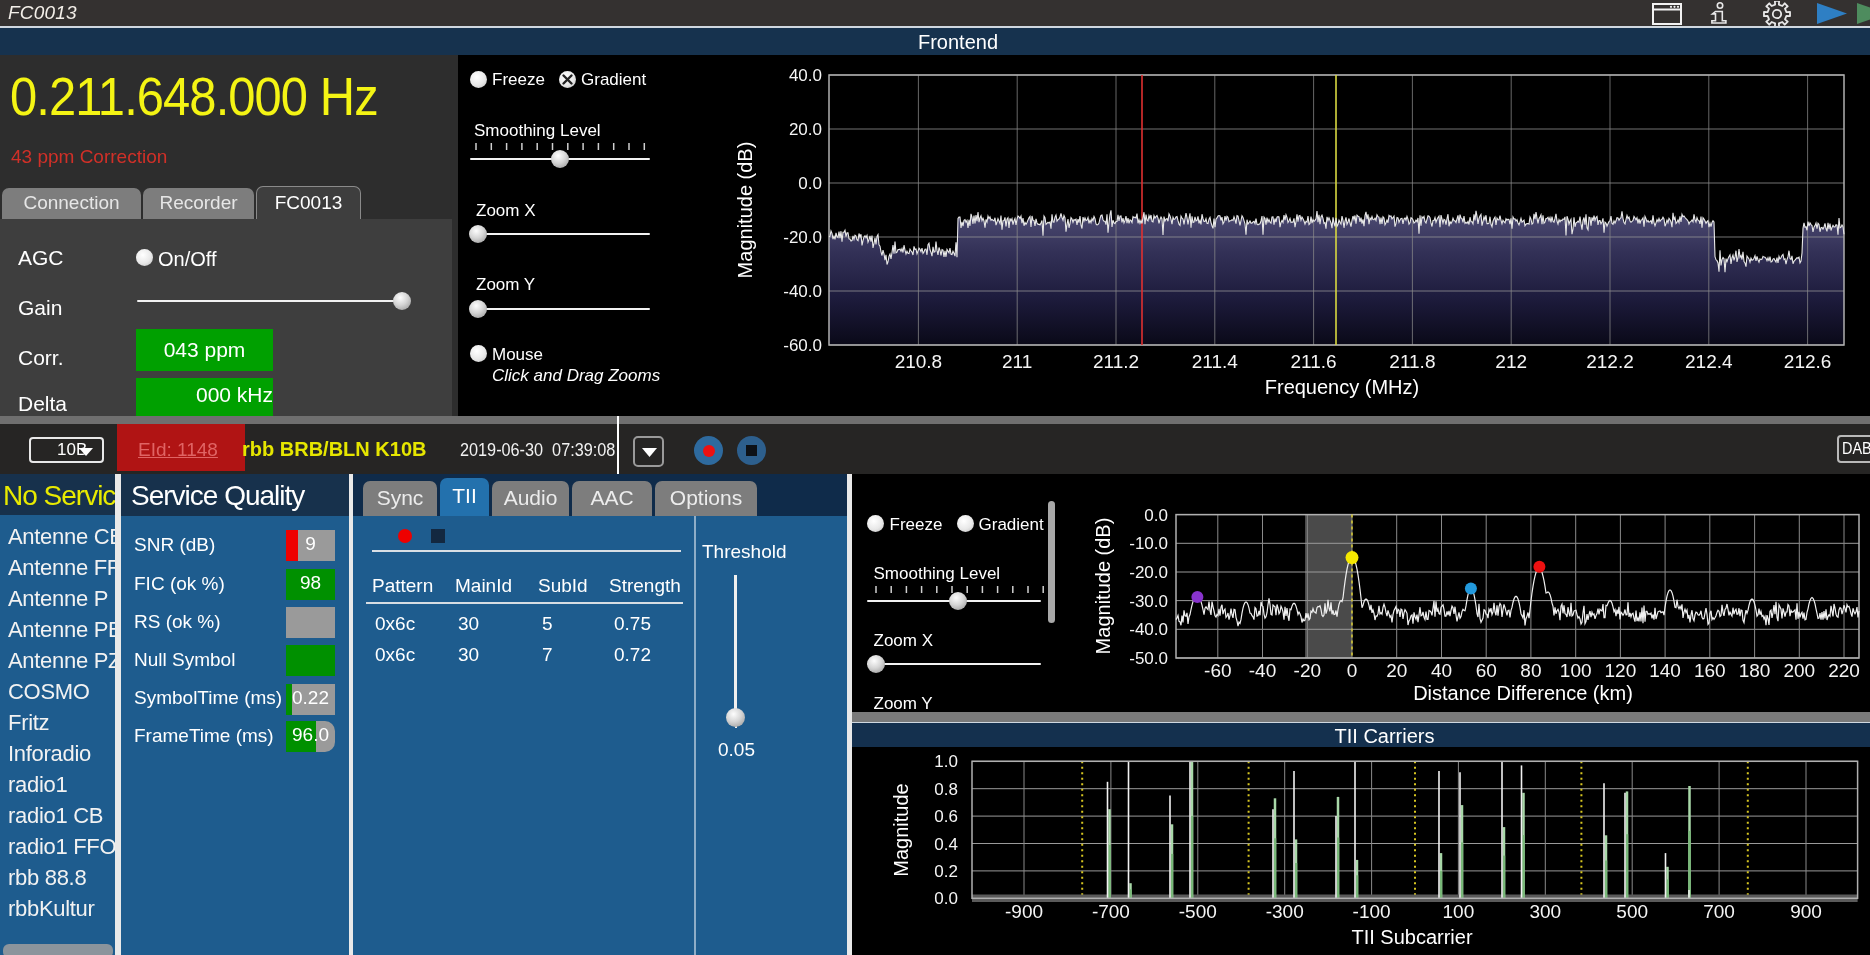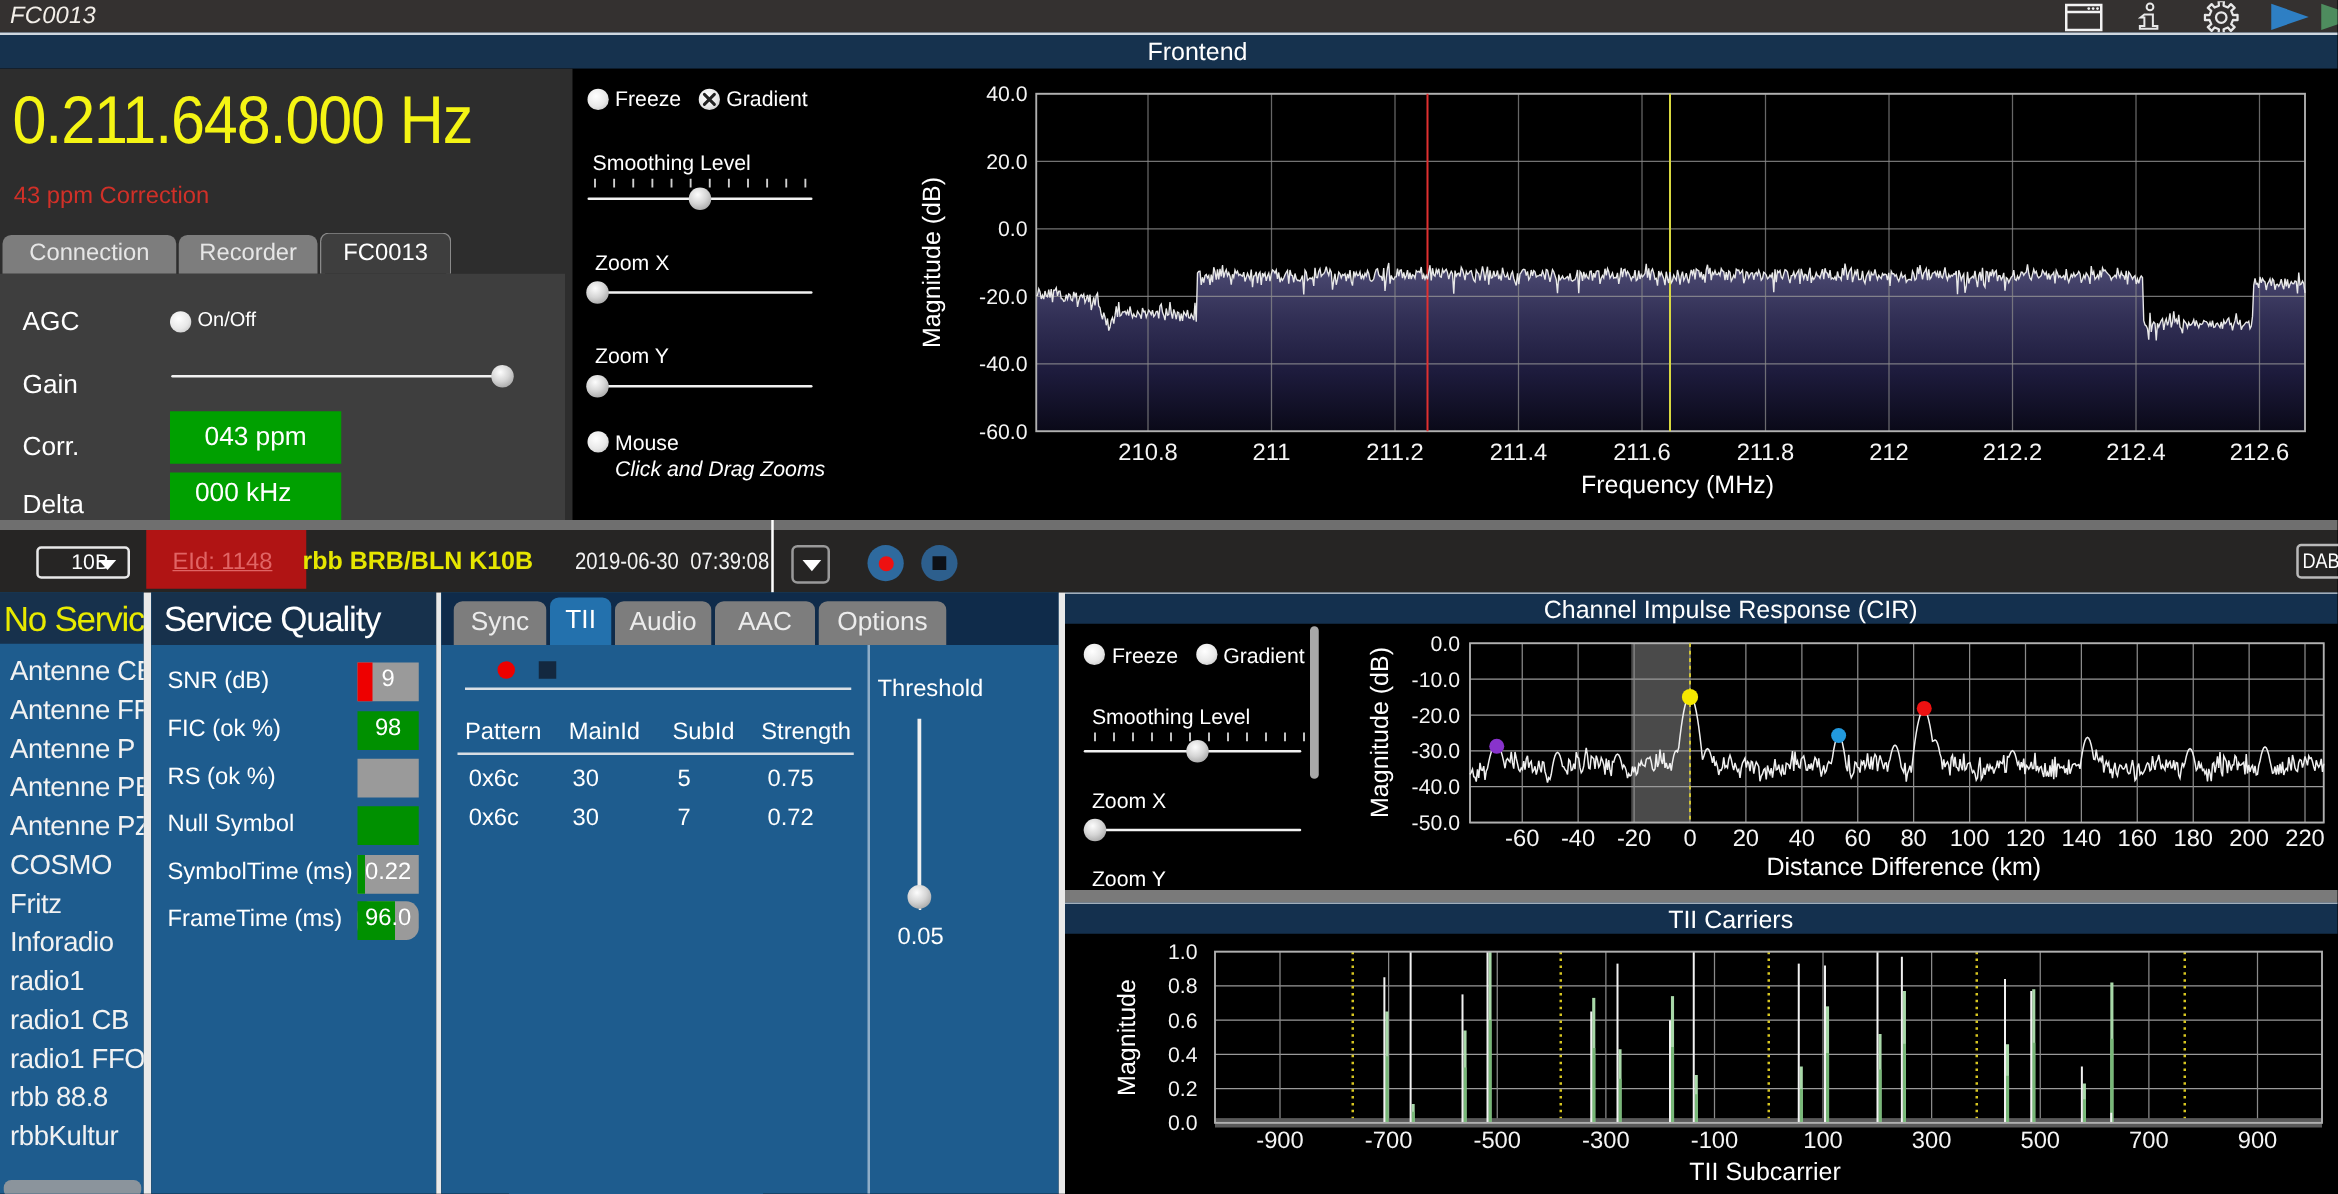--- a/index.html
+++ b/index.html
@@ -58,28 +58,28 @@
     <div class="abs" style="left:10px;top:10px;color:#f4f414;font-size:54px;letter-spacing:-1px;transform:scaleX(0.905);transform-origin:0 0;white-space:nowrap;">0.211.648.000 Hz</div>
     <div class="abs" style="left:11px;top:91px;color:#d03028;font-size:19px;">43 ppm Correction</div>
 
     <div class="tab" style="left:2px;top:133px;width:139px;height:31px;font-size:19px;line-height:30px;color:#e6e6e6;">Connection</div>
     <div class="tab" style="left:143px;top:133px;width:111px;height:31px;font-size:19px;line-height:30px;color:#e6e6e6;">Recorder</div>
     <div class="tab" style="left:256px;top:131px;width:105px;height:33px;font-size:19px;line-height:32px;background:#3e3e3e;color:#fff;border:1px solid #8a8a8a;border-bottom:none;">FC0013</div>
 
     <div class="abs" style="left:0;top:164px;width:452px;height:197px;background:#3e3e3e;">
       <div class="abs" style="left:18px;top:27px;color:#fff;font-size:21px;">AGC</div>
       <div class="radio" style="left:136px;top:30px;"></div>
-      <div class="abs" style="left:158px;top:29px;color:#fff;font-size:16px;text-align:right;">On/Off</div>
+      <div class="abs" style="left:158px;top:29px;color:#fff;font-size:20px;text-align:right;">On/Off</div>
       <div class="abs" style="left:18px;top:77px;color:#fff;font-size:21px;">Gain</div>
       <div class="track" style="left:137px;top:81px;width:265px;"></div>
       <div class="thumb" style="left:393px;top:73px;"></div>
       <div class="abs" style="left:18px;top:127px;color:#fff;font-size:21px;text-align:center;">Corr.</div>
       <div class="abs" style="left:136px;top:110px;width:137px;height:42px;background:#00a000;color:#fff;font-size:21px;text-align:center;line-height:42px;">043 ppm</div>
       <div class="abs" style="left:18px;top:173px;color:#fff;font-size:21px;">Delta</div>
-      <div class="abs" style="left:136px;top:159px;width:137px;height:38px;background:#00a000;color:#fff;font-size:21px;text-align:left;line-height:34px;padding-left:20px;">000 kHz</div>
+      <div class="abs" style="left:136px;top:159px;width:137px;height:38px;background:#00a000;color:#fff;font-size:21px;text-align:right;line-height:34px;padding-left:20px;">000 kHz</div>
     </div>
   </div>
 
   <div class="radio" style="left:470px;top:16px;"></div>
   <div class="rlab" style="left:492px;top:15px;">Freeze</div>
   <div class="radio" style="left:559px;top:16px;"></div>
   <svg class="abs" style="left:559px;top:16px;" width="17" height="17">
       <path d="M4.5 4.5 L12.5 12.5 M12.5 4.5 L4.5 12.5" stroke="#222" stroke-width="2.4" stroke-linecap="round"></path>
     </svg>
   <div class="rlab" style="left:581px;top:15px;">Gradient</div>
@@ -276,23 +276,20 @@
   <div class="abs" style="left:341px;top:42px;width:2px;height:439px;background:rgba(235,240,245,0.55);"></div>
   <div class="cell" style="left:349px;top:67px;">Threshold</div>
   <div class="abs" style="left:381px;top:101px;width:3px;height:137px;background:#f0f0f0;"></div>
   <div class="abs" style="left:381.5px;top:238px;width:2px;height:16px;background:#f0f0f0;"></div>
   <div class="thumb" style="left:373px;top:234px;width:19px;height:19px;"></div>
   <div class="cell" style="left:365px;top:265px;">0.05</div>
 </div>
 <div class="abs" style="left:847px;top:474px;width:4.5px;height:481px;background:#e9e9e9;"></div>
 
 <div class="abs" style="left:851.5px;top:474px;width:1018.5px;height:238px;background:#000;">
-  <div class="abs" style="left:0;top:0;width:1018.5px;height:25px;background:#14304e;border-top:1.5px solid #cfd7df;">
-    <div style="position:absolute;left:533px;top:2px;transform:translateX(-50%);color:#fff;font-size:20px;white-space:nowrap;">Channel Impulse Response (CIR)</div>
-  </div>
   <div class="radio" style="left:15px;top:41px;"></div>
   <div class="rlab" style="left:38px;top:41px;">Freeze</div>
   <div class="radio" style="left:105px;top:41px;"></div>
   <div class="rlab" style="left:127px;top:41px;">Gradient</div>
   <div class="rlab" style="left:22px;top:90px;">Smoothing Level</div>
   <svg class="abs" style="left:22px;top:111px;" width="172" height="9">
     <line x1="2.0" y1="1" x2="2.0" y2="8" stroke="#cfcfcf" stroke-width="1.5"></line>
       <line x1="17.2" y1="1" x2="17.2" y2="8" stroke="#cfcfcf" stroke-width="1.5"></line>
       <line x1="32.4" y1="1" x2="32.4" y2="8" stroke="#cfcfcf" stroke-width="1.5"></line>
       <line x1="47.6" y1="1" x2="47.6" y2="8" stroke="#cfcfcf" stroke-width="1.5"></line>

